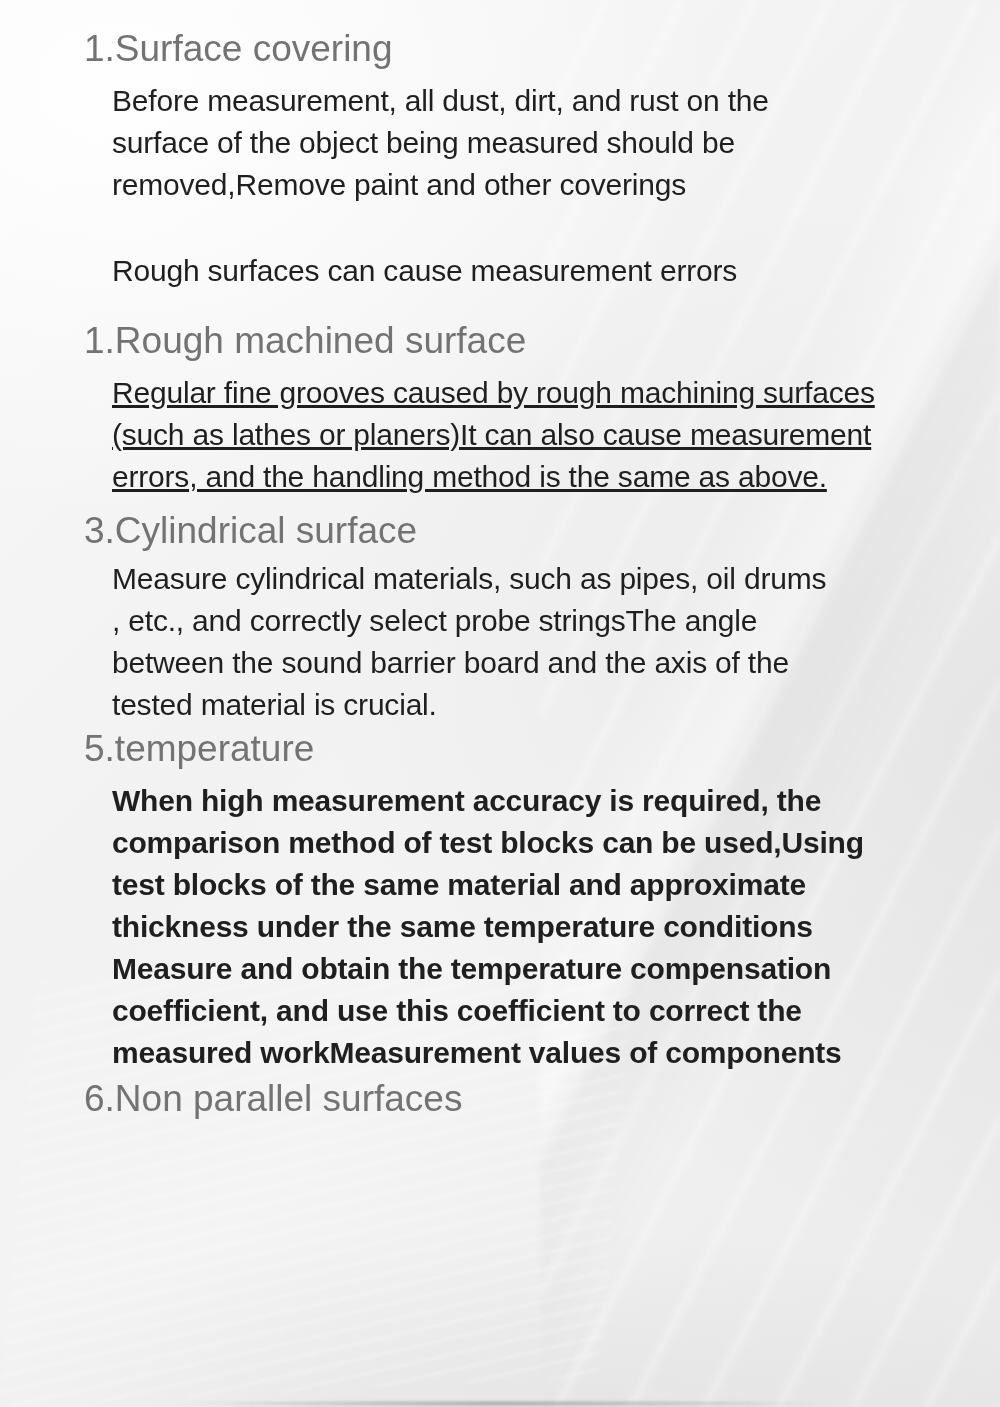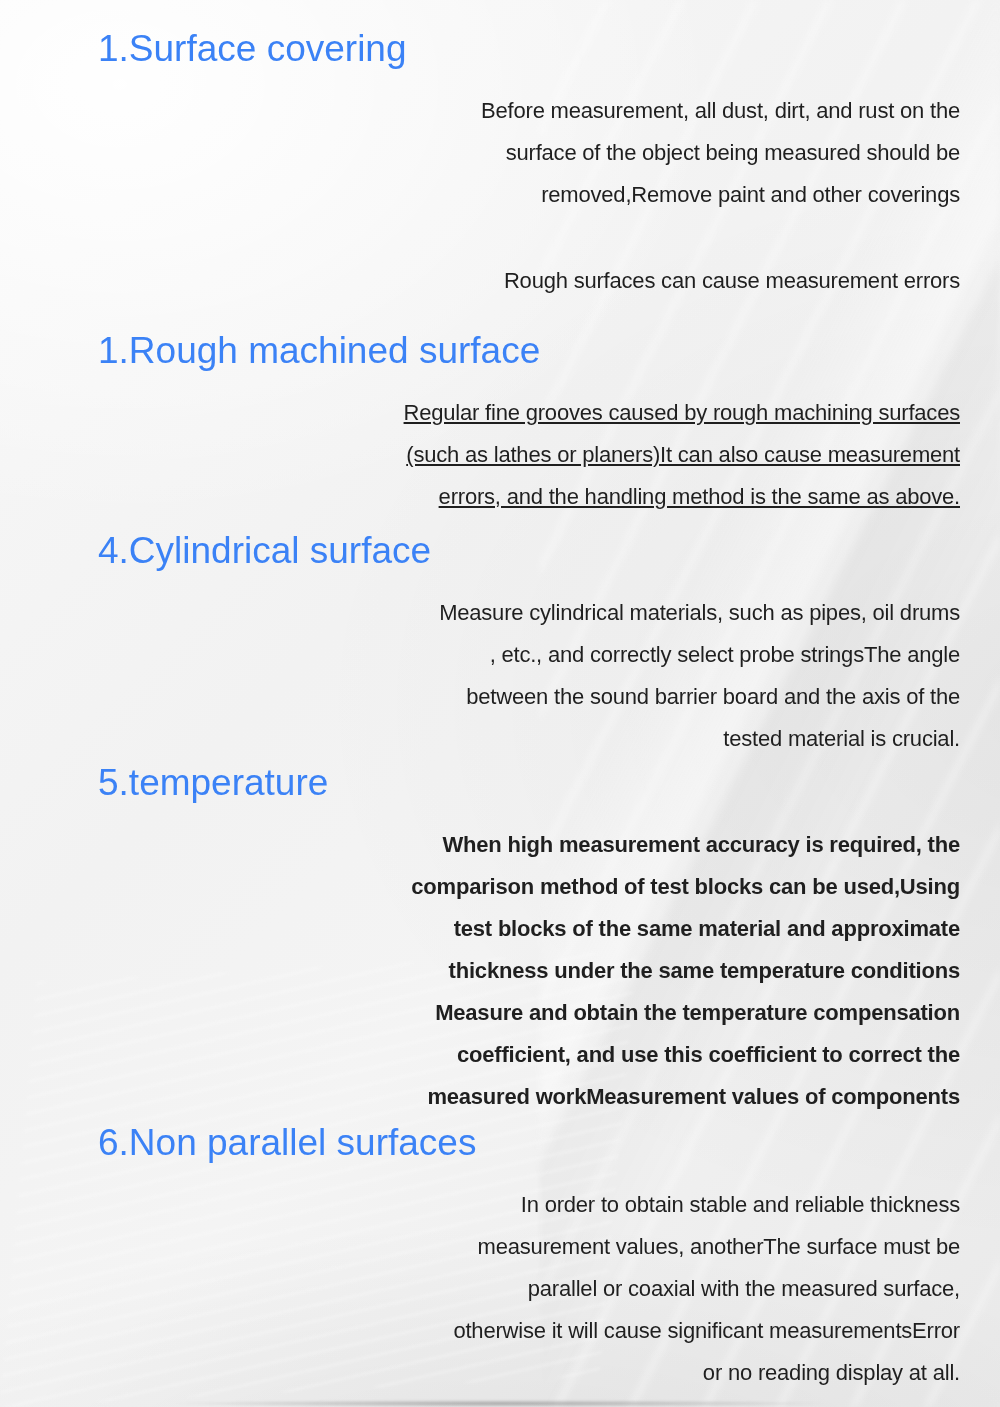--- a/index.html
+++ b/index.html
@@ -60,32 +60,31 @@
     width: 1000px;
     height: 1407px;
     padding: 26px 40px 0 80px;
     box-sizing: border-box;
   }
   .section-title {
     font-size: 37px;
     line-height: 46px;
     font-weight: 500;
     letter-spacing: 0;
-    color: #3b82f6;
-    margin: 18px;
+    color: #737373;
+    margin: 4px;
   }
   .section-body {
-    font-size: 22px;
+    font-size: 30px;
     line-height: 42px;
     letter-spacing: -0.2px;
     color: #1f1f1f;
     margin: 0;
     padding-left: 32px;
     white-space: pre-line;
-    text-align: right;
   }
   
   .s1 .section-title { margin-top: 0; }
   .s1 .section-body  { margin-top: 8px; }
   .s2 .section-title { margin-top: 12px; }
   .s2 .section-body  { margin-top: 44px; }
   .s3 .section-title { margin-top: 26px; }
   .s3 .section-body  { margin-top: 8px; text-decoration: underline; }
   .s4 .section-title { margin-top: 10px; }
   .s4 .section-body  { margin-top: 4px; }
@@ -115,40 +114,35 @@
   </div>
 
   <div class="section s3">
     <h2 class="section-title">1.Rough machined surface</h2>
     <p class="section-body">Regular fine grooves caused by rough machining surfaces
 (such as lathes or planers)It can also cause measurement
 errors, and the handling method is the same as above.</p>
   </div>
 
   <div class="section s4">
-    <h2 class="section-title">4.Cylindrical surface</h2>
+    <h2 class="section-title">3.Cylindrical surface</h2>
     <p class="section-body">Measure cylindrical materials, such as pipes, oil drums
 , etc., and correctly select probe stringsThe angle
 between the sound barrier board and the axis of the
 tested material is crucial.</p>
   </div>
 
   <div class="section s5">
     <h2 class="section-title">5.temperature</h2>
     <p class="section-body">When high measurement accuracy is required, the
 comparison method of test blocks can be used,Using
 test blocks of the same material and approximate
 thickness under the same temperature conditions
 Measure and obtain the temperature compensation
 coefficient, and use this coefficient to correct the
 measured workMeasurement values of components</p>
   </div>
 
   <div class="section s6">
     <h2 class="section-title">6.Non parallel surfaces</h2>
-    <p class="section-body">In order to obtain stable and reliable thickness
-measurement values, anotherThe surface must be
-parallel or coaxial with the measured surface,
-otherwise it will cause significant measurementsError
-or no reading display at all.</p>
   </div>
 
 </div>
 
 </body></html>

